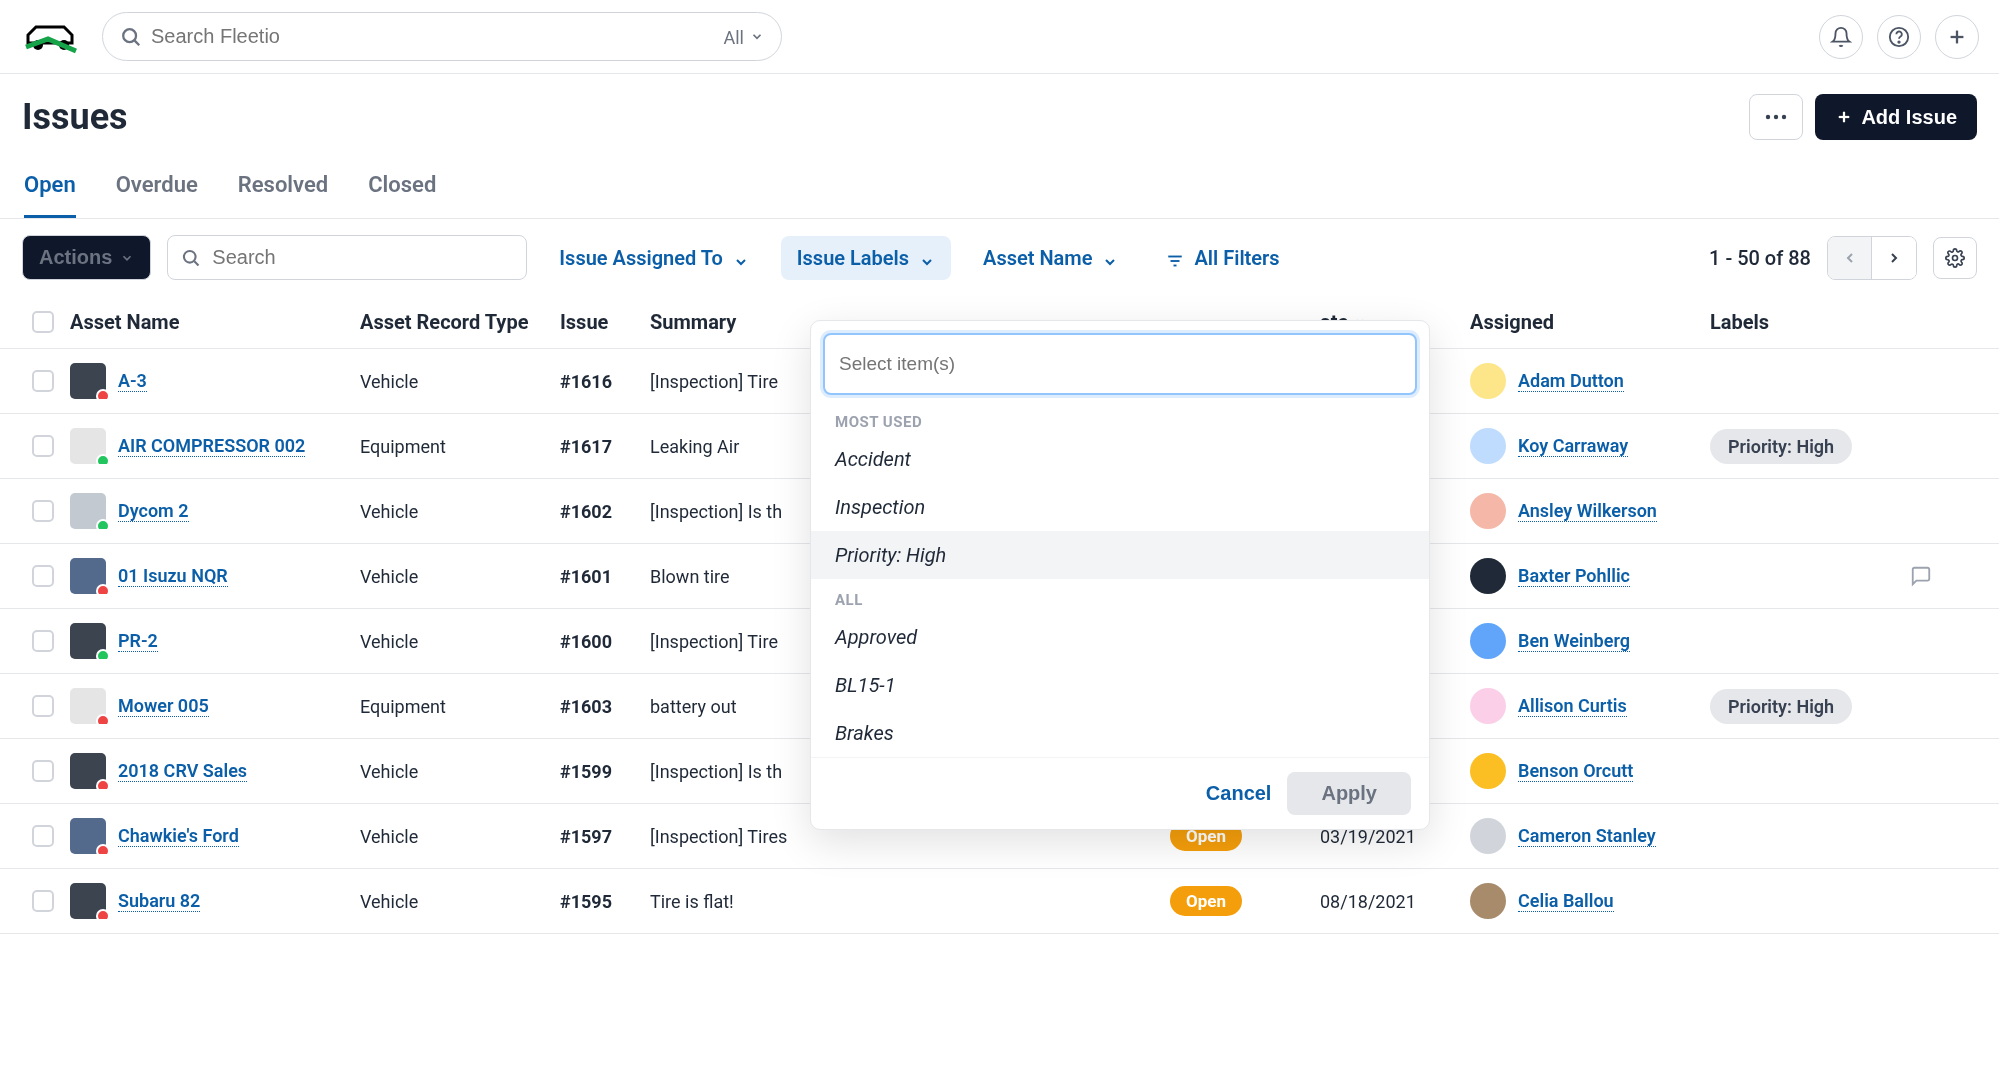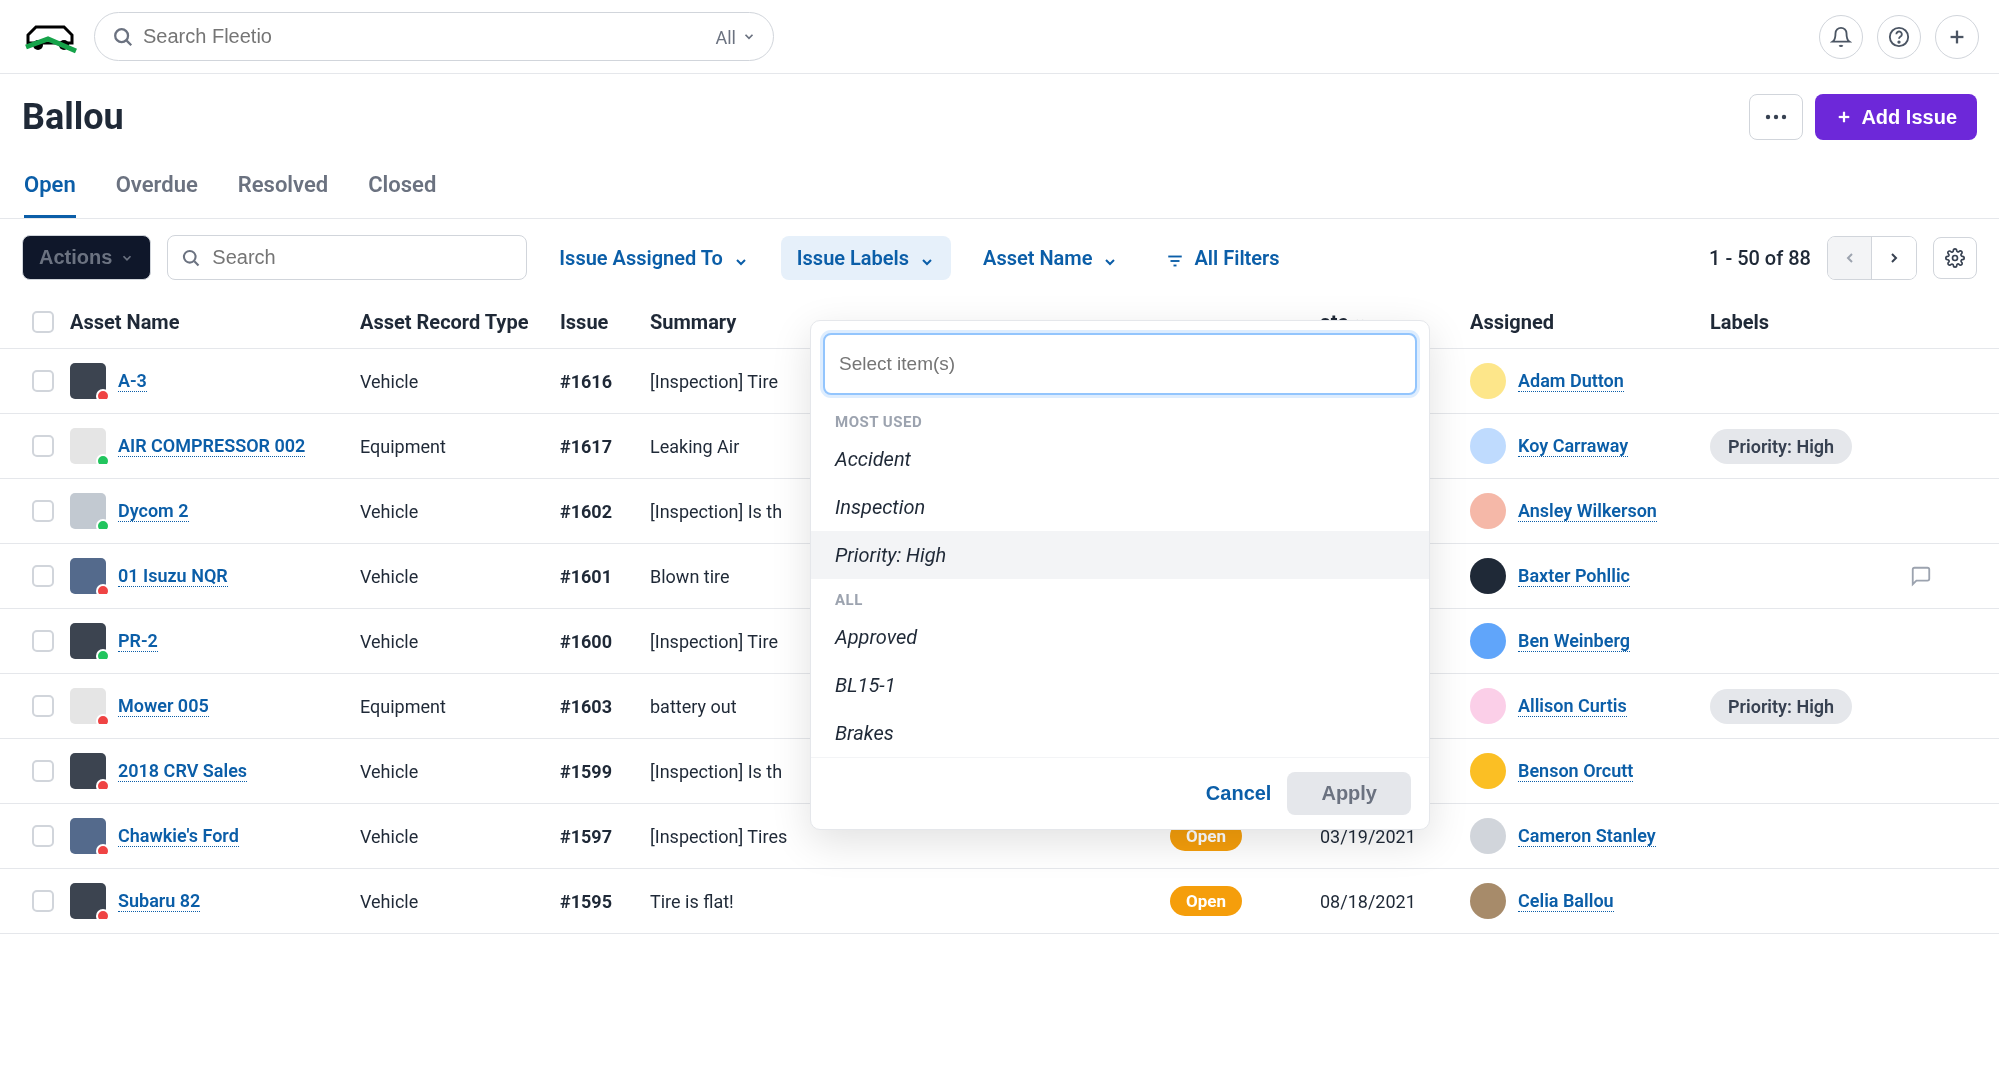--- a/index.html
+++ b/index.html
@@ -1,33 +1,33 @@
 <!DOCTYPE html>
 <html><head>
 <meta charset="utf-8">
 <style>
 * { box-sizing: border-box; margin: 0; padding: 0; }
 body { font-family: -apple-system, BlinkMacSystemFont, "Segoe UI", Roboto, Helvetica, Arial, sans-serif; background: #fff; color: #1f2937; font-size: 18px; }
 
 
-.header { display: flex; align-items: center; padding: 12px 20px; border-bottom: 1px solid #e5e7eb; gap: 12px; }
+.header { display: flex; align-items: center; padding: 12px 20px; border-bottom: 1px solid #e5e7eb; gap: 20px; }
 .logo { width: 62px; height: 40px; position: relative; flex-shrink: 0; }
 .search-wrap { flex: 1; max-width: 680px; position: relative; }
 .search-box { width: 100%; padding: 12px 80px 12px 48px; border: 1px solid #d1d5db; border-radius: 999px; font-size: 20px; color: #6b7280; }
 .search-icon { position: absolute; left: 18px; top: 50%; transform: translateY(-50%); }
 .search-all { position: absolute; right: 18px; top: 50%; transform: translateY(-50%); display: flex; align-items: center; gap: 6px; color: #6b7280; font-size: 18px; }
 .header-right { margin-left: auto; display: flex; gap: 14px; }
 .icon-btn { width: 44px; height: 44px; border: 1px solid #d1d5db; border-radius: 50%; background: #fff; display: flex; align-items: center; justify-content: center; cursor: pointer; color: #4b5563; }
 
 
 .title-row { display: flex; align-items: center; padding: 20px 22px 10px; gap: 14px; }
 .page-title { font-size: 36px; font-weight: 700; }
 .title-actions { margin-left: auto; display: flex; gap: 12px; }
 .more-btn { width: 54px; height: 46px; border: 1px solid #d1d5db; border-radius: 8px; background: #fff; display: flex; align-items: center; justify-content: center; font-size: 22px; cursor: pointer; }
-.primary-btn { background: #6d28d9; color: #fff; border: none; border-radius: 8px; padding: 0 20px; height: 46px; font-size: 20px; font-weight: 600; display: flex; align-items: center; gap: 8px; cursor: pointer; }
+.primary-btn { background: #0f172a; color: #fff; border: none; border-radius: 8px; padding: 0 20px; height: 46px; font-size: 20px; font-weight: 600; display: flex; align-items: center; gap: 8px; cursor: pointer; }
 
 
 .tabs { display: flex; gap: 40px; padding: 10px 24px 0; border-bottom: 1px solid #e5e7eb; }
 .tab { padding: 12px 0 18px; font-size: 22px; font-weight: 600; color: #6b7280; cursor: pointer; border-bottom: 3px solid transparent; }
 .tab.active { color: #0b5ea8; border-bottom-color: #0b5ea8; }
 
 
 .toolbar { display: flex; align-items: center; padding: 16px 22px; gap: 16px; }
 .actions-btn { display: flex; align-items: center; gap: 8px; padding: 10px 16px; border: 1px solid #d1d5db; border-radius: 8px; background: #0f172a; color: #6b7280; font-size: 20px; cursor: pointer; font-weight: bold; }
 .filter-search { position: relative; width: 360px; }
@@ -122,21 +122,21 @@
     <button class="icon-btn">
       <svg width="22" height="22" viewBox="0 0 24 24" fill="none" stroke="currentColor" stroke-width="2.5">
           <line x1="12" y1="5" x2="12" y2="19"></line>
           <line x1="5" y1="12" x2="19" y2="12"></line>
         </svg>
     </button>
   </div>
 </div>
 
 <div class="title-row">
-  <h1 class="page-title">Ballou</h1>
+  <h1 class="page-title">Issues</h1>
   <div class="title-actions">
     <button class="more-btn">
       <svg width="22" height="6" viewBox="0 0 22 6">
           <circle cx="3" cy="3" r="2.2" fill="#374151"></circle>
           <circle cx="11" cy="3" r="2.2" fill="#374151"></circle>
           <circle cx="19" cy="3" r="2.2" fill="#374151"></circle>
         </svg>
     </button>
     <button class="primary-btn">
       <svg width="18" height="18" viewBox="0 0 24 24" fill="none" stroke="#fff" stroke-width="3">

